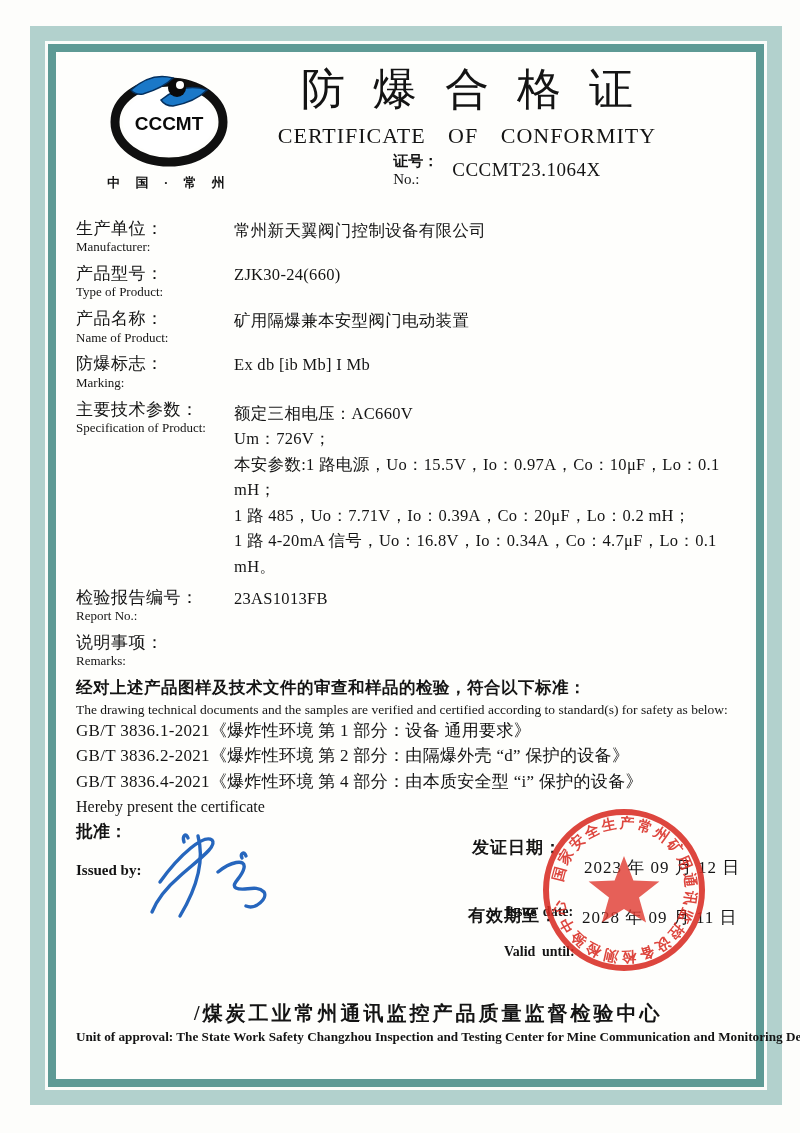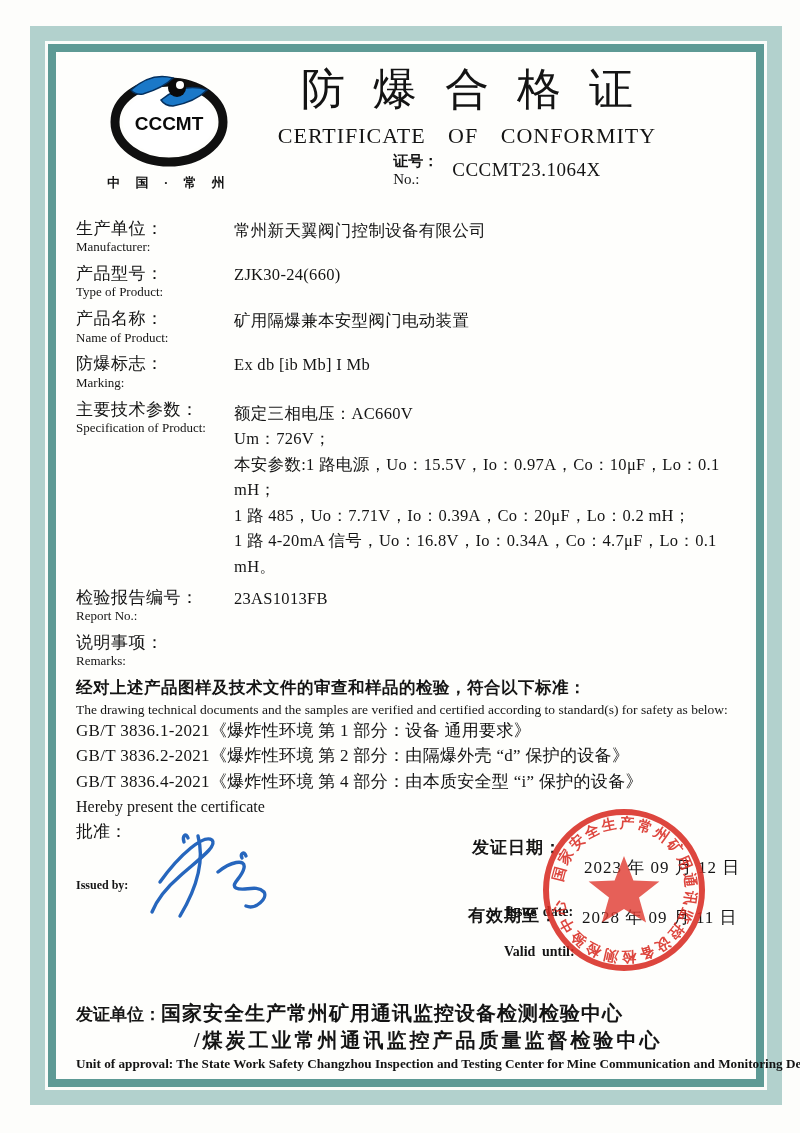--- a/index.html
+++ b/index.html
@@ -44,22 +44,22 @@
   
   .standards { margin-top:4px; }
   .std-intro-zh { font-size:16.5px; font-weight:bold; letter-spacing:.5px; }
   .std-intro-en { font-size:13.5px; margin-top:3px; }
   .std-item { font-size:17px; line-height:1.5; letter-spacing:.3px; }
   .std-present-zh { font-size:17px; font-weight:bold; margin-top:2px; }
   .std-present-en { font-size:16px; margin-top:4px; }
 
   
   .issue-wrap { position:relative; height:178px; margin-top:2px; }
-  .approve-zh { position:absolute; left:0; top:2px; font-size:17px; font-weight:normal; }
-  .approve-en { position:absolute; left:0; top:60px; font-size:12px; font-weight:bold; }
+  .approve-zh { position:absolute; left:0; top:2px; font-size:17px; font-weight:bold; }
+  .approve-en { position:absolute; left:0; top:44px; font-size:15px; font-weight:bold; }
   .signature { position:absolute; left:70px; top:6px; }
   .d-label-zh { position:absolute; font-size:17px; font-weight:bold; letter-spacing:1px; }
   .d-label-en { position:absolute; font-size:14px; font-weight:bold; word-spacing:3px; }
   .d-val { position:absolute; font-size:17px; letter-spacing:1px; white-space:nowrap; z-index:1;margin-left:8px; }
   .stamp { position:absolute; right:28px; top:-14px; z-index:2; opacity:.87; }
 
   
   .approval { margin-top:4px; }
   .appr-line1 { font-size:20px; font-weight:bold; letter-spacing:1px; white-space:nowrap; }
   .appr-label { font-size:17px; letter-spacing:0; }
@@ -200,23 +200,20 @@
             </defs>
             <circle cx="86" cy="86" r="78" fill="none" stroke="#d92b22" stroke-width="6"></circle>
             <polygon points="86,52 95.4,76.4 121.4,77.4 101,93.6 108.1,118.6 86,104.9 63.9,118.6 71,93.6 50.6,77.4 76.6,76.4" fill="#e03a30" opacity="0.92"></polygon>
             <text font-size="14.5" font-weight="bold" fill="#d92b22" letter-spacing="2.5" font-family="Liberation Serif, serif">
               <textPath href="#ringpath" startOffset="2%">国家安全生产常州矿用通讯监控设备检测检验中心</textPath>
             </text>
           </svg>
         </div>
 
         <div class="approval">
-          <div class="appr-line1">
-            <span class="appr-label">发证单位：</span><span>国家安全生产常州矿用通讯监控设备检测检验中心</span>
-          </div>
           <div class="appr-line2">/煤炭工业常州通讯监控产品质量监督检验中心</div>
           <div class="appr-en1">
             <span>Unit of approval:</span>
             <span>The State Work Safety Changzhou Inspection and Testing Center for Mine Communication and Monitoring Devices</span>
           </div>
 
         </div>
 
       </div>
     </div>

